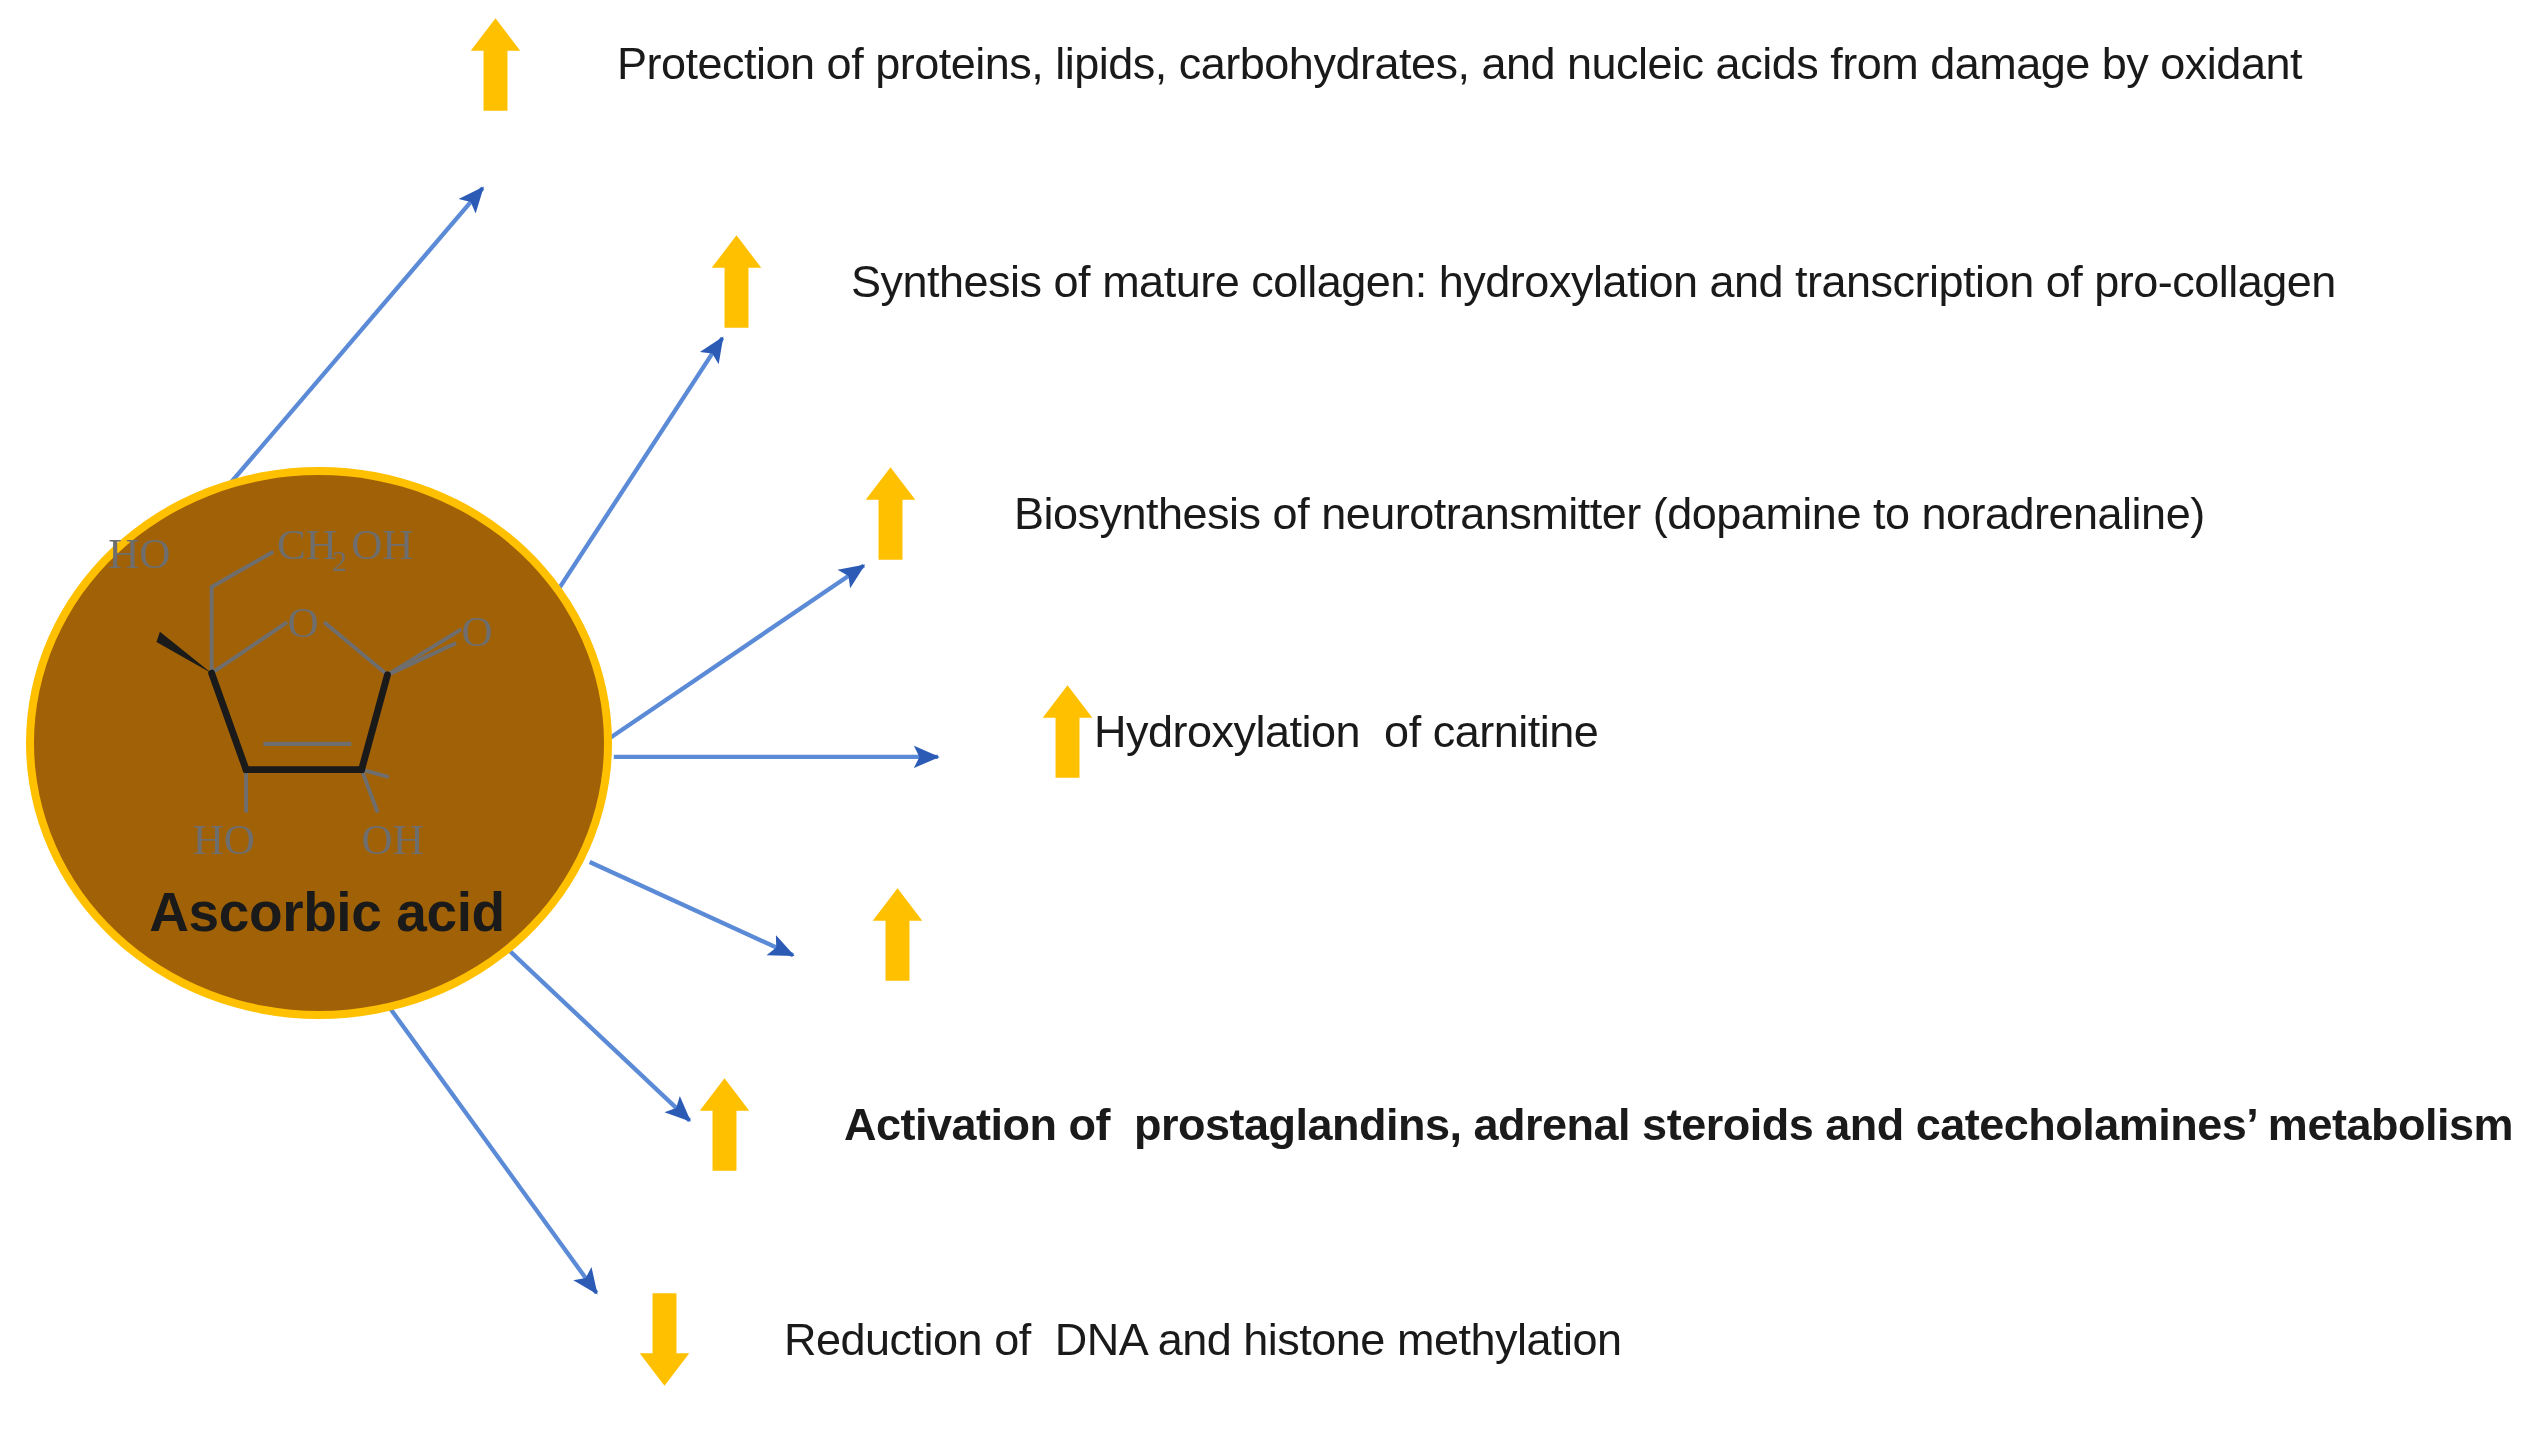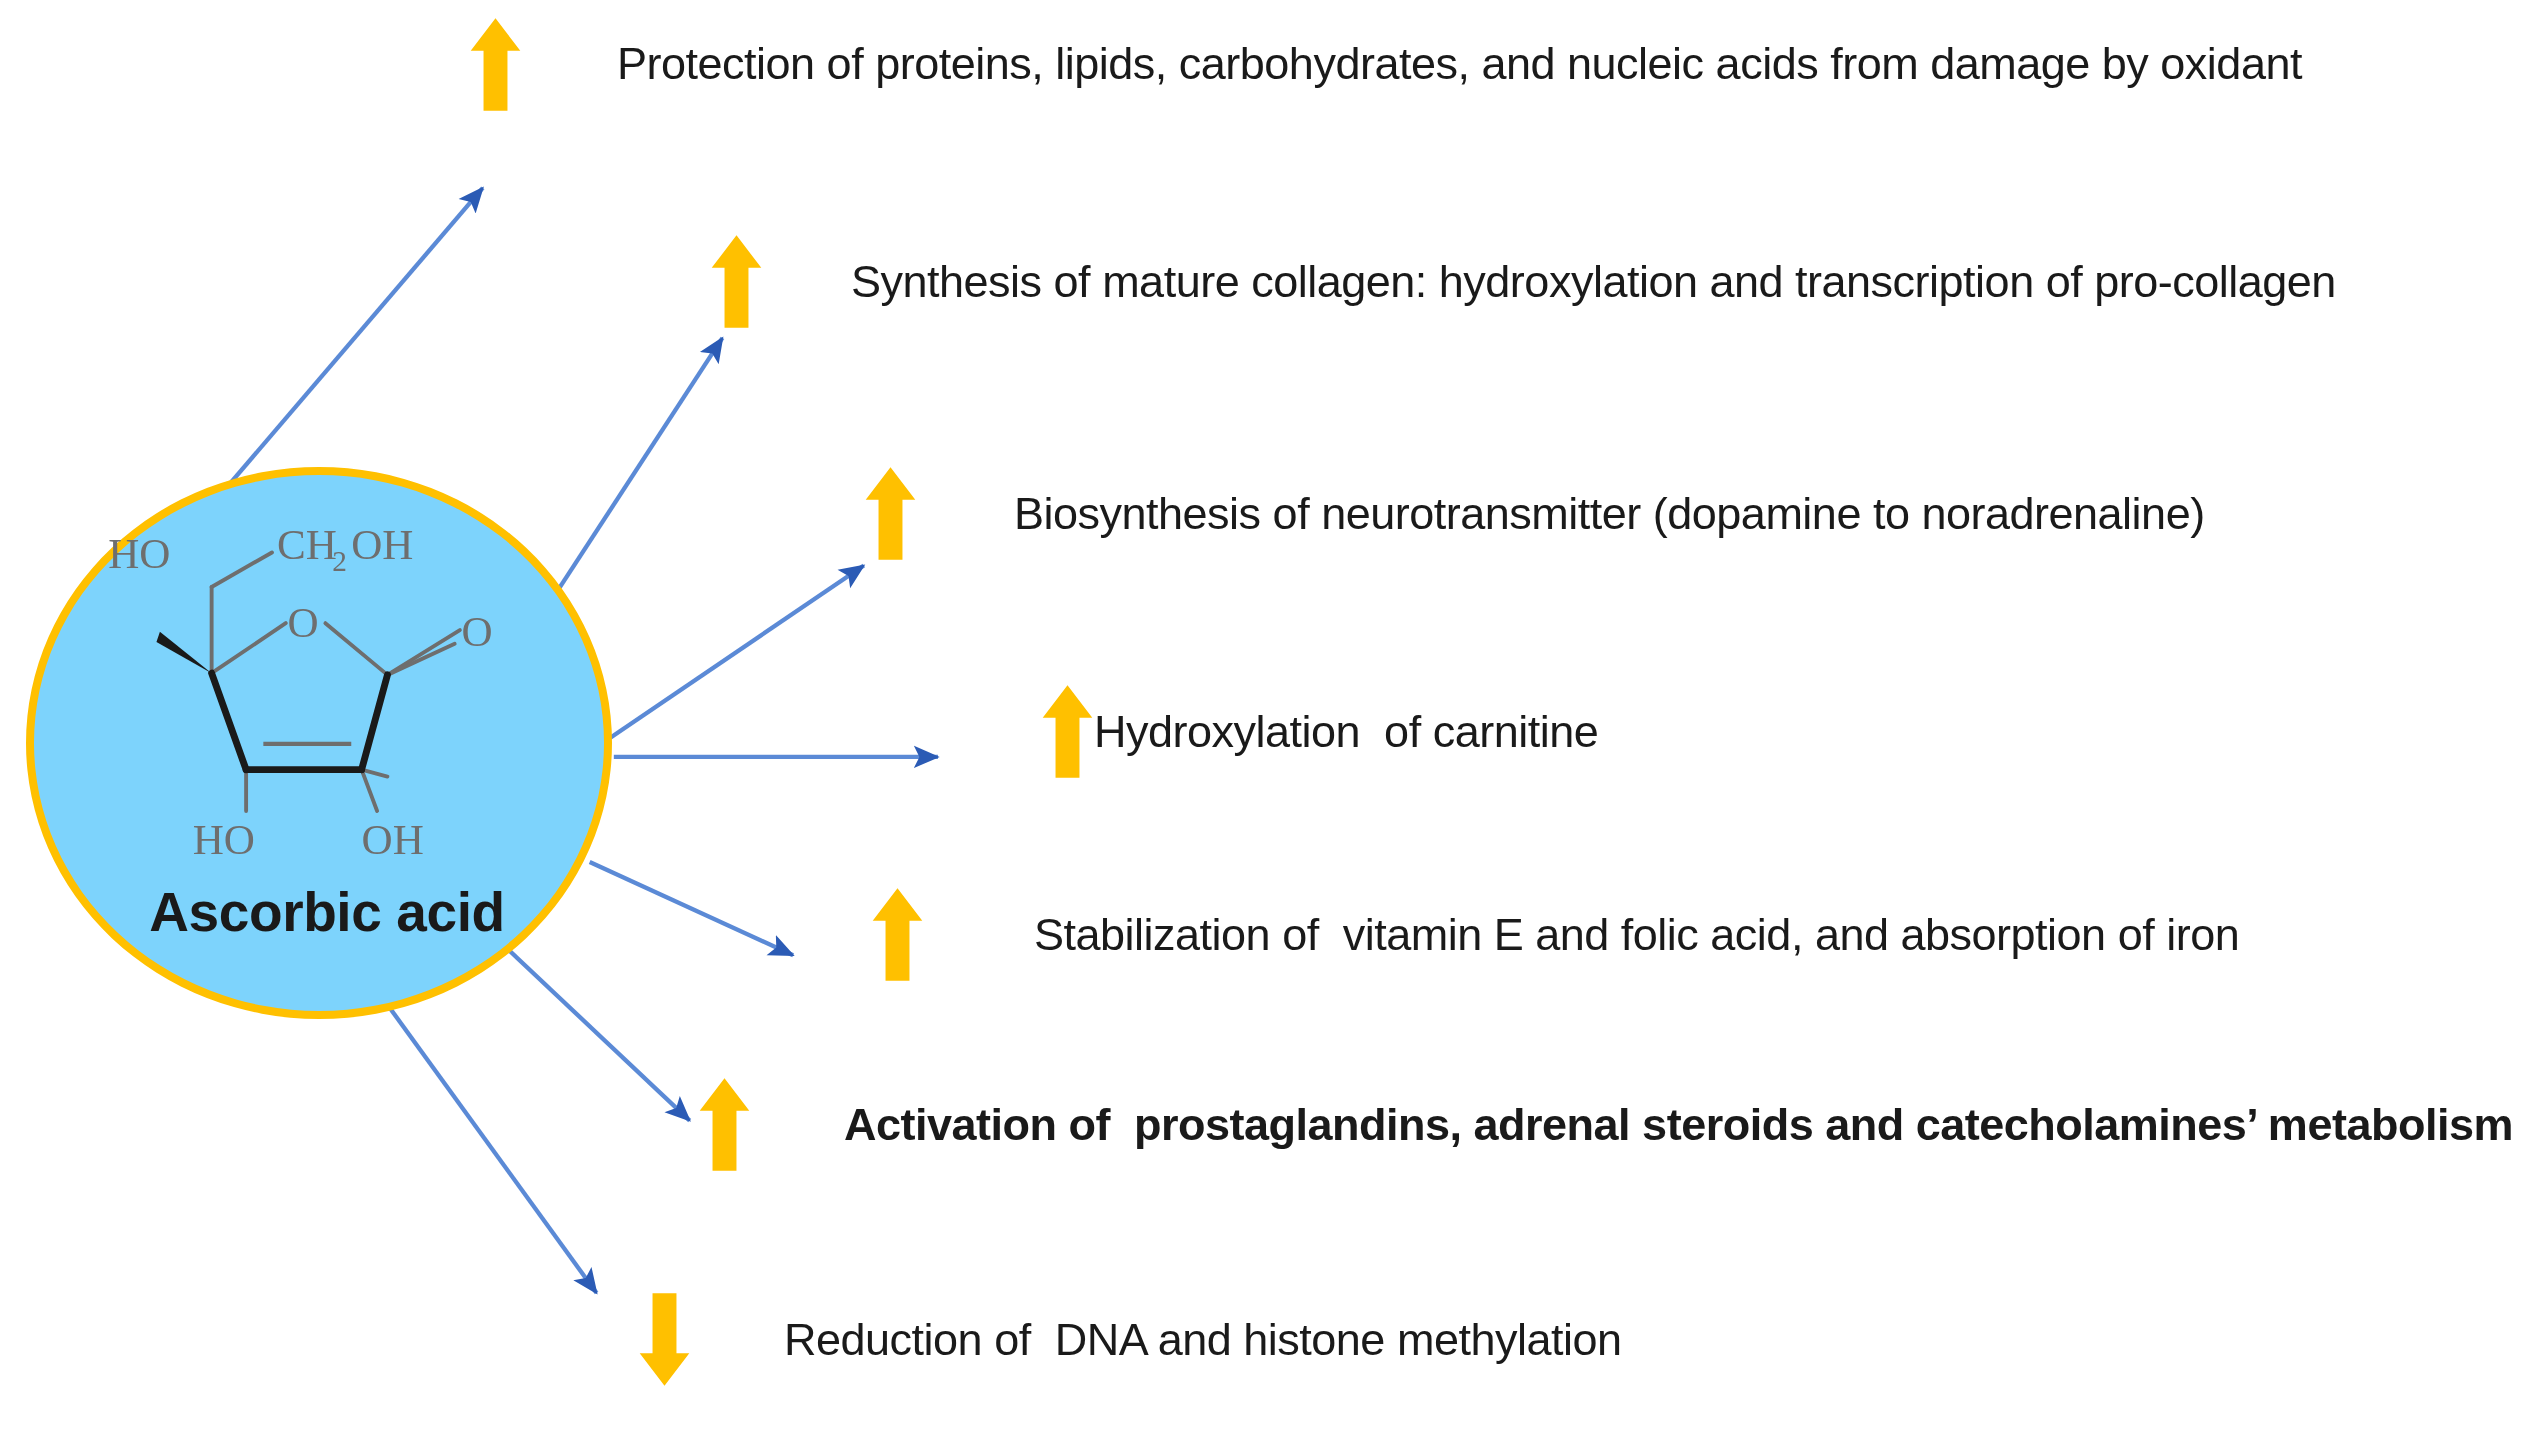--- a/index.html
+++ b/index.html
@@ -30,21 +30,21 @@
   
   #circle-node {
     position: absolute;
     left: 26px;
     top: 467px;
     width: 586px;
     height: 552px;
     border: 8.6px solid #FFC000;
     border-radius: 50%;
     box-sizing: border-box;
-    background: #7dd3fc;
+    background: #a16207;
   }
   #molecule-svg {
     position: absolute;
     left: 69px;
     top: 43px;
     width: 431px;
     height: 362px;
   }
   #circle-caption {
     position: absolute;
@@ -186,21 +186,20 @@
     <svg class="arrow-glyph" width="53" height="97" viewBox="0 0 62 112" xmlns="http://www.w3.org/2000/svg">
       <path d="M31 2 L60 40 L45 40 L45 110 L17 110 L17 40 L2 40 Z" fill="#FFC000"></path>
     </svg>
     <span class="row-label">Hydroxylation  of carnitine</span>
   </div>
 
   <div class="row r4">
     <svg class="arrow-glyph" width="53" height="97" viewBox="0 0 62 112" xmlns="http://www.w3.org/2000/svg">
       <path d="M31 2 L60 40 L45 40 L45 110 L17 110 L17 40 L2 40 Z" fill="#FFC000"></path>
     </svg>
-    <span class="row-label">Stabilization of  vitamin E and folic acid, and absorption of iron</span>
   </div>
 
   <div class="row r5">
     <svg class="arrow-glyph" width="53" height="97" viewBox="0 0 62 112" xmlns="http://www.w3.org/2000/svg">
       <path d="M31 2 L60 40 L45 40 L45 110 L17 110 L17 40 L2 40 Z" fill="#FFC000"></path>
     </svg>
     <span class="row-label">Activation of  prostaglandins, adrenal steroids and catecholamines’ metabolism</span>
   </div>
 
   <div class="row r6">

